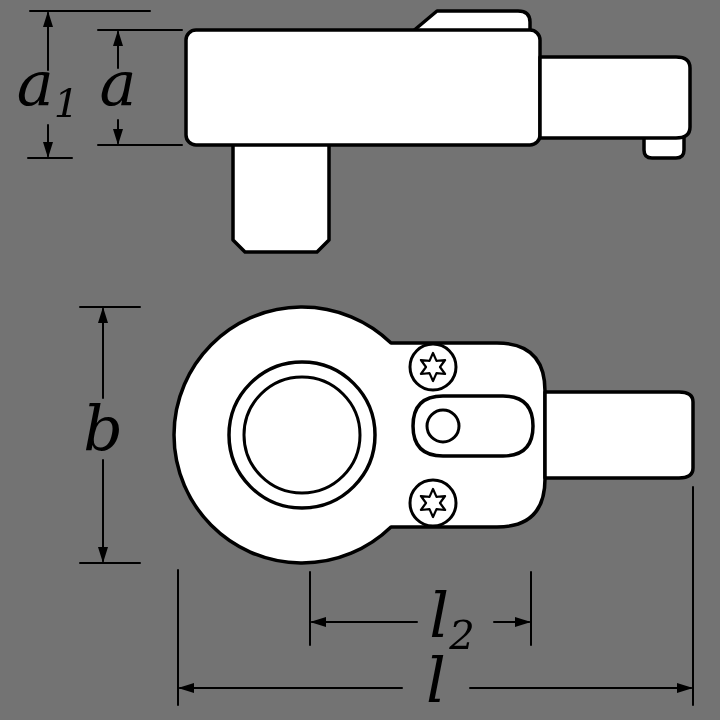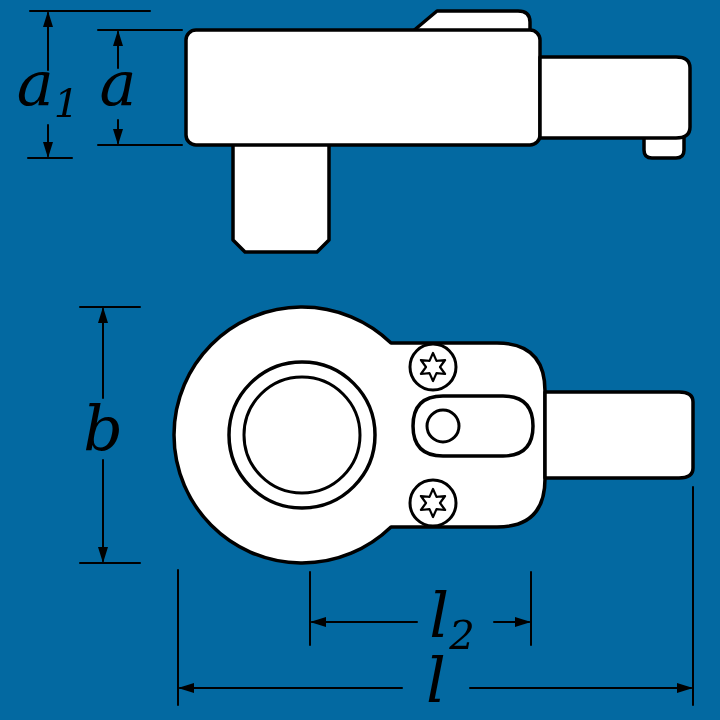--- a/index.html
+++ b/index.html
@@ -3,21 +3,21 @@
 <meta charset="utf-8">
 <style>
   html, body {
     margin: 0;
     padding: 0;
     background: #ffffff;
   }
   .canvas {
     width: 720px;
     height: 720px;
-    background: #0369a1;
+    background: #737373;
     position: relative;
     overflow: hidden;
   }
   svg { display: block; }
   text {
     font-family: "DejaVu Serif", serif;
     font-style: italic;
     fill: #000000;
   }
   .outline {

